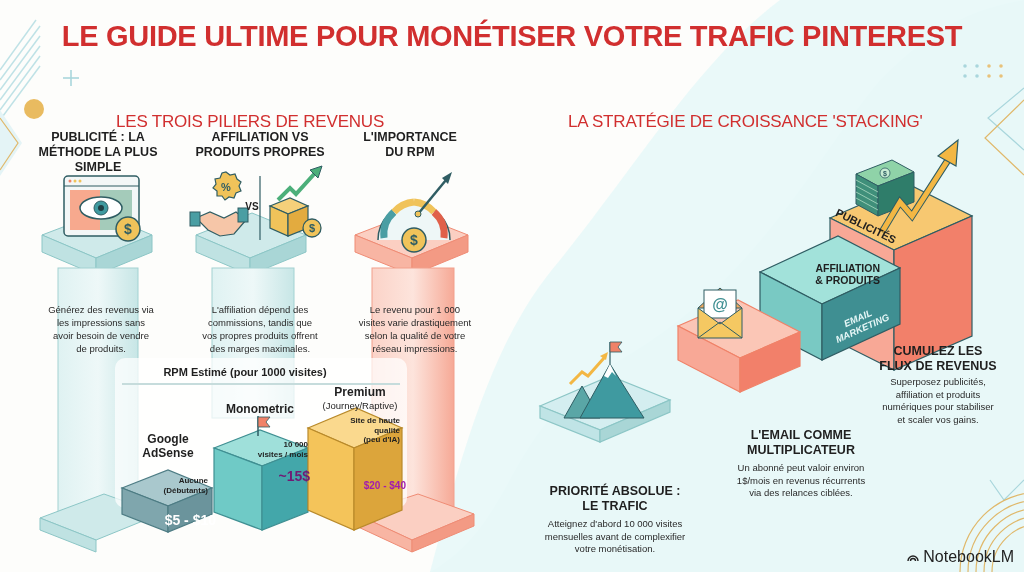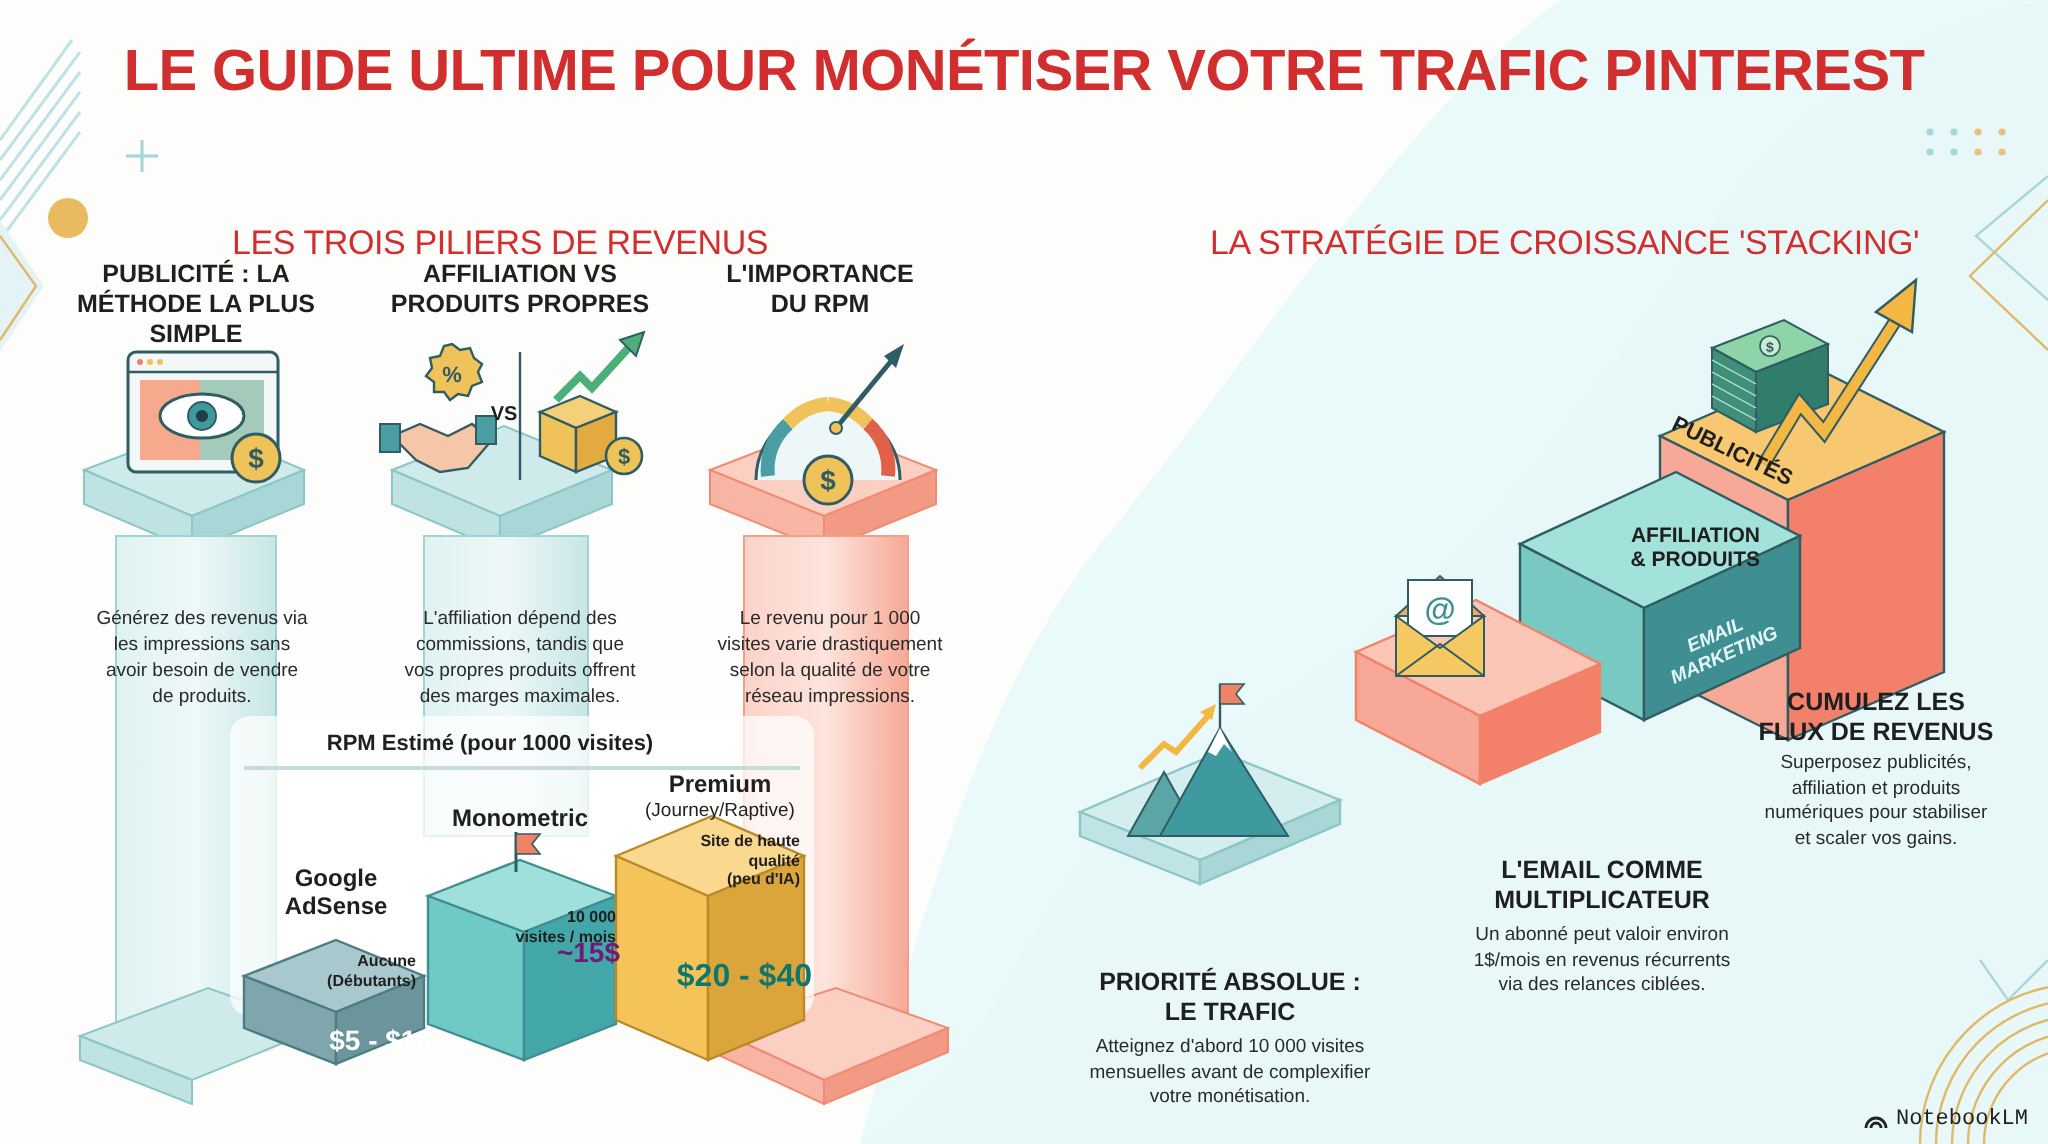--- a/index.html
+++ b/index.html
@@ -52,21 +52,21 @@
   }
   .stack-desc {
     position: absolute; text-align: center; font-family: "Liberation Sans", sans-serif;
     font-size: 9.5px; line-height: 12.5px; color: #2a2a2a;
   }
   .rotated {
     position: absolute; font-family: "Liberation Sans", sans-serif; font-weight: 700; text-align: center;
   }
   .brand {
     position: absolute; right: 10px; bottom: 6px; display: flex; align-items: center; gap: 4px;
-    font-family: Liberation Mono, monospace; font-size: 11px; color: #222;
+    font-family: Liberation Sans, sans-serif; font-size: 16px; color: #222;
   }
   svg { display: block; }
 </style>
 </head>
 <body>
 
 <svg class="bg-wave" width="1024" height="572" viewBox="0 0 1024 572">
   <path d="M1024 0 L1024 572 L430 572 C 520 520, 500 430, 620 360 C 760 280, 820 150, 880 80 C 920 40, 960 10, 1024 0 Z" fill="#e4f6f6"></path>
   <path d="M1024 0 L780 0 C 700 60, 640 160, 560 260 C 500 330, 470 420, 430 572 L1024 572 Z" fill="#e8f8f8" opacity="0.9"></path>
 
@@ -109,21 +109,21 @@
     <path d="M968 572 A 72 72 0 0 1 1040 500"></path>
     <path d="M976 572 A 64 64 0 0 1 1040 508"></path>
     <path d="M984 572 A 56 56 0 0 1 1040 516"></path>
     <path d="M992 572 A 48 48 0 0 1 1040 524"></path>
   </g>
 </svg>
 
 <div class="title">LE GUIDE ULTIME POUR MONÉTISER VOTRE TRAFIC PINTEREST</div>
 
 <div class="section-title" style="left:116px;">LES TROIS PILIERS DE REVENUS</div>
-<div class="section-title" style="left:568px;margin-left:37px;">LA STRATÉGIE DE CROISSANCE 'STACKING'</div>
+<div class="section-title" style="left:568px;">LA STRATÉGIE DE CROISSANCE 'STACKING'</div>
 
 <svg style="position:absolute;left:0;top:0;" width="520" height="572" viewBox="0 0 520 572">
   <defs>
     <linearGradient id="tealCol" x1="0" x2="1">
         <stop offset="0" stop-color="#dff2f2"></stop>
         <stop offset="0.5" stop-color="#eef8f8"></stop>
         <stop offset="1" stop-color="#c7e6e6"></stop>
       </linearGradient>
     <linearGradient id="coralCol" x1="0" x2="1">
         <stop offset="0" stop-color="#fbd3c8"></stop>
@@ -271,33 +271,33 @@
 <div class="lbl" style="left:210px;top:402px;width:100px;font-size:12px;">Monometric</div>
 <div class="lbl" style="left:300px;top:386px;width:120px;font-size:12px;line-height:13px;">
   <div>Premium</div>
   <div style="font-size:9.5px;font-weight:400;">(Journey/Raptive)</div>
 </div>
 
 <div class="cube-text" style="left:128px;top:476px;width:80px;font-size:8px;line-height:10px;color:#1f1f1f;">
   <div>Aucune</div>
   <div>(Débutants)</div>
 </div>
-<div class="cube-text" style="left:216px;top:440px;width:92px;font-size:8px;line-height:10px;color:#1f1f1f;margin-top:14px;">
+<div class="cube-text" style="left:216px;top:440px;width:92px;font-size:8px;line-height:10px;color:#1f1f1f;">
   <div>10 000</div>
   <div>visites / mois</div>
 </div>
 <div class="cube-text" style="left:308px;top:416px;width:92px;font-size:8px;line-height:9.5px;color:#1f1f1f;">
   <div>Site de haute</div>
   <div>qualité</div>
   <div>(peu d'IA)</div>
 </div>
 
 <div class="cube-text" style="left:122px;top:512px;width:94px;font-size:14px;color:#fff;">$5 - $10</div>
 <div class="cube-text" style="left:214px;top:468px;width:96px;font-size:14px;color:#701a75;">~15$</div>
-<div class="cube-text" style="left:306px;top:480px;width:100px;font-size:16px;color:#0f766e;">$20 - $40</div>
+<div class="cube-text" style="left:306px;top:480px;width:100px;font-size:10px;color:#a21caf;">$20 - $40</div>
 
 <svg style="position:absolute;left:520px;top:120px;" width="504" height="330" viewBox="0 0 504 330">
 
   <g>
     <polygon points="310,98 388,64 452,96 374,130" fill="#f7c871" stroke="#2f5d63" stroke-width="1.2"></polygon>
     <polygon points="310,98 374,130 374,250 310,218" fill="#f8a896" stroke="#2f5d63" stroke-width="1.2"></polygon>
     <polygon points="374,130 452,96 452,216 374,250" fill="#f2806a" stroke="#2f5d63" stroke-width="1.2"></polygon>
   </g>
 
   <g>

